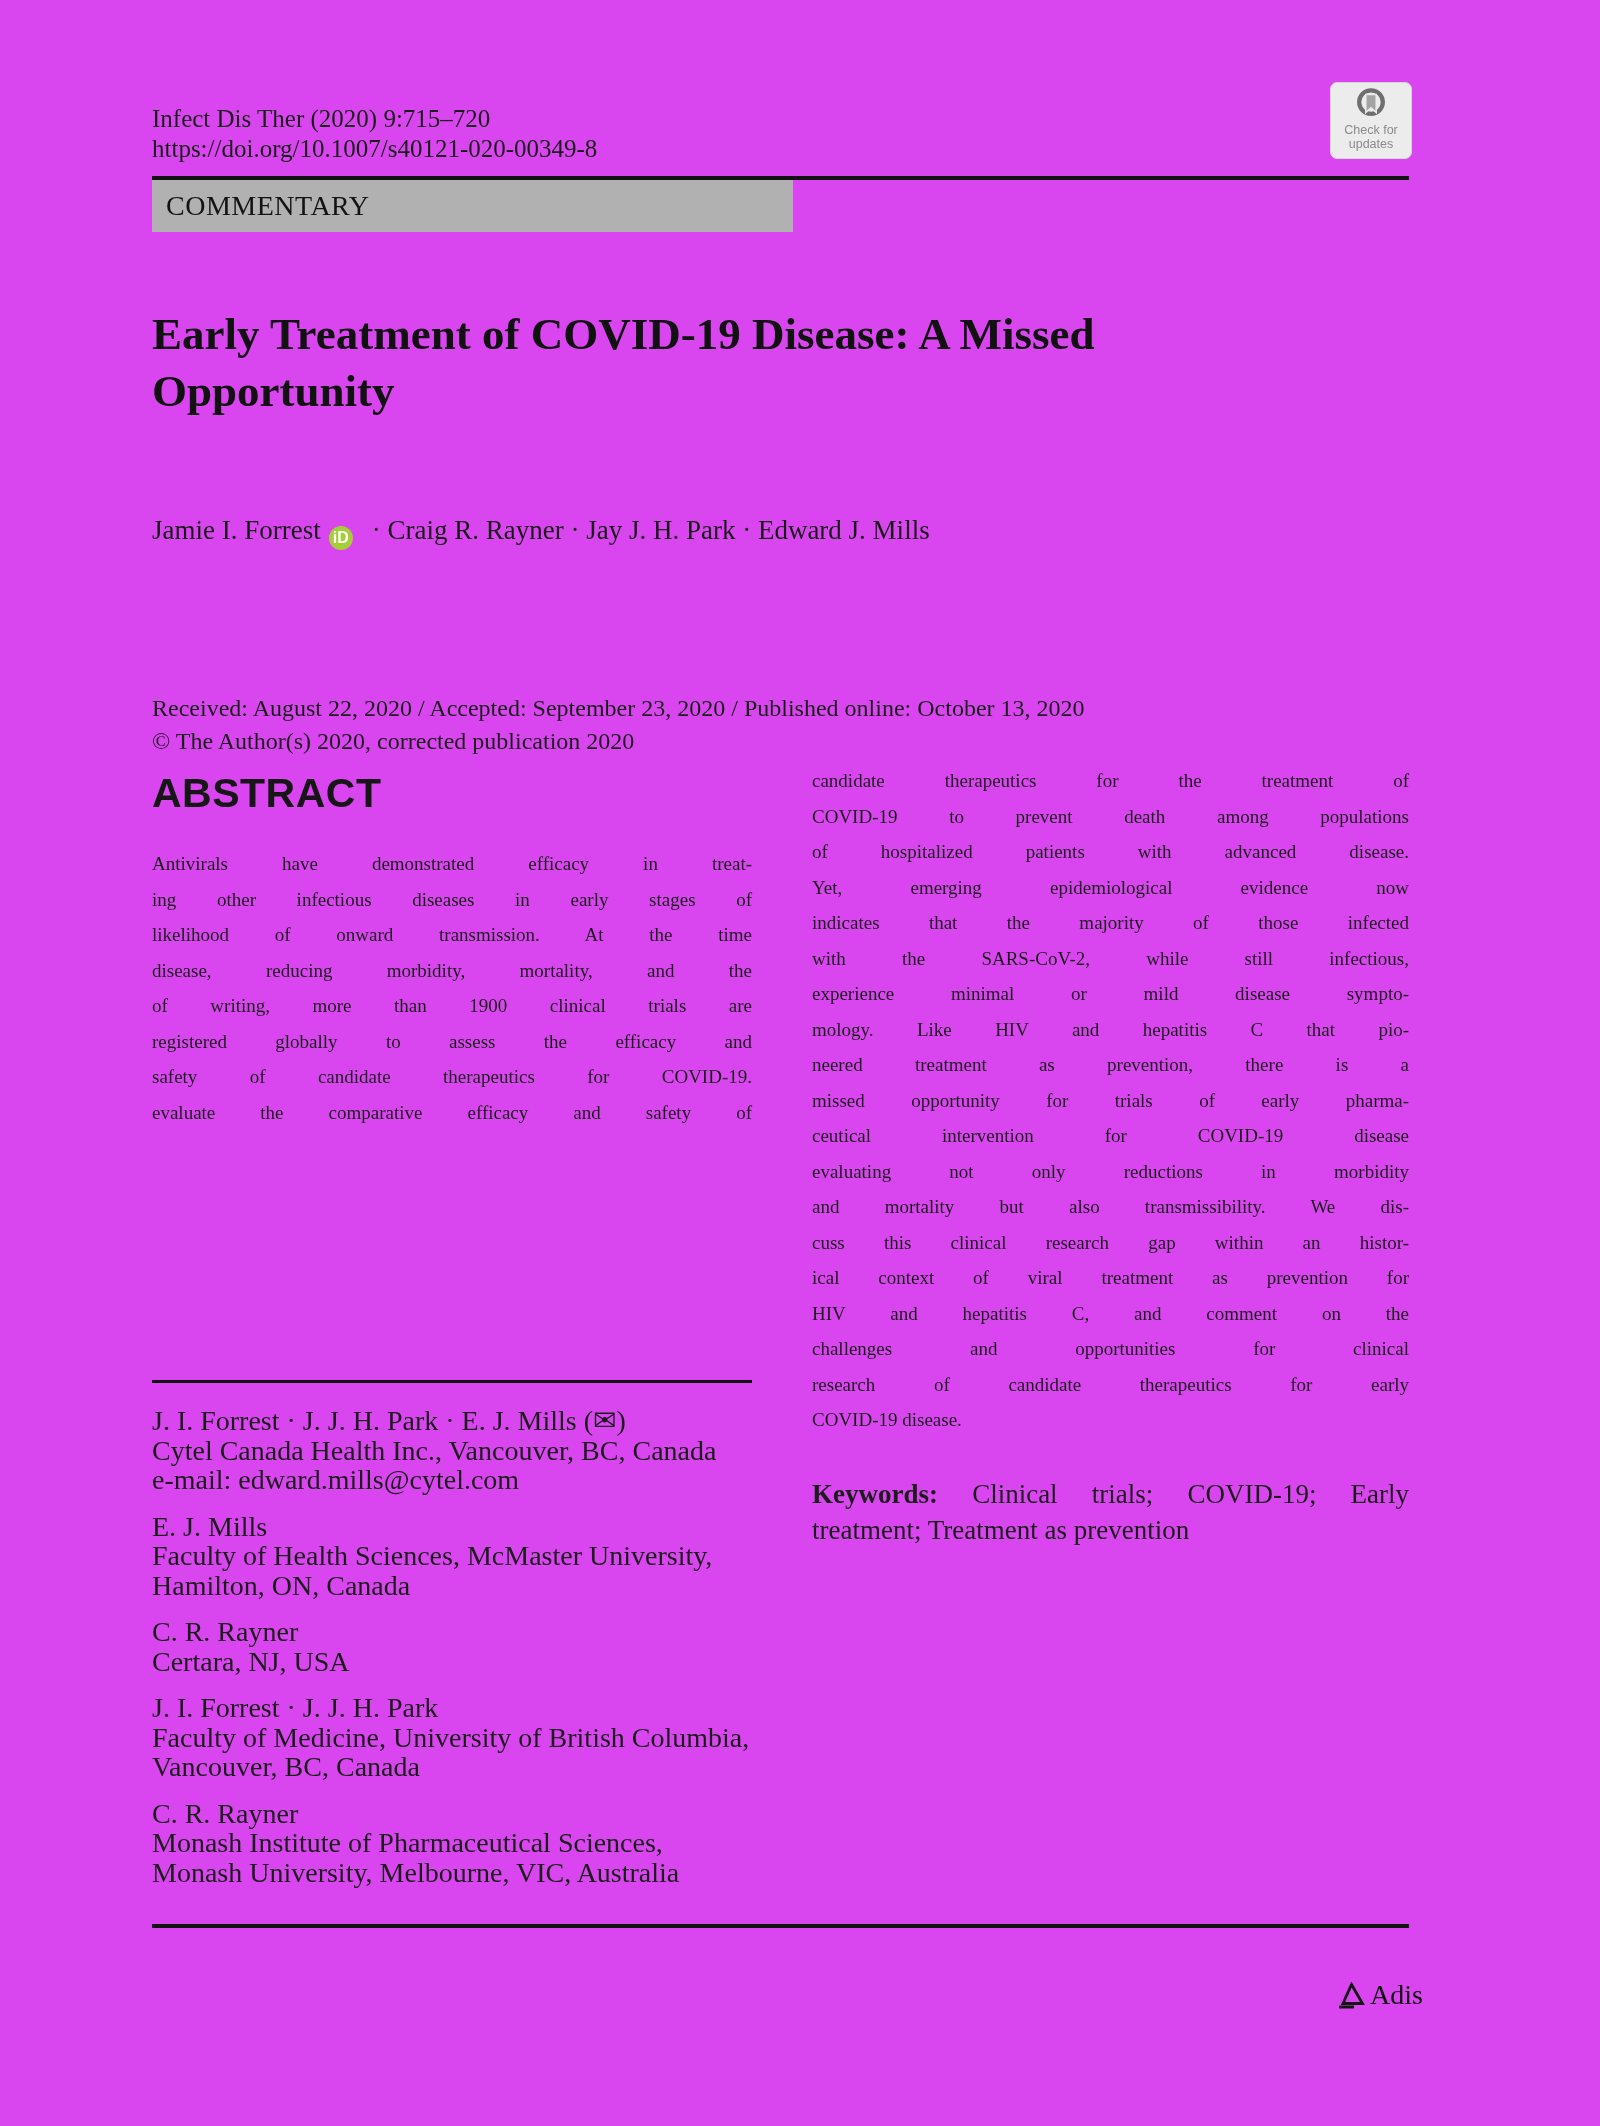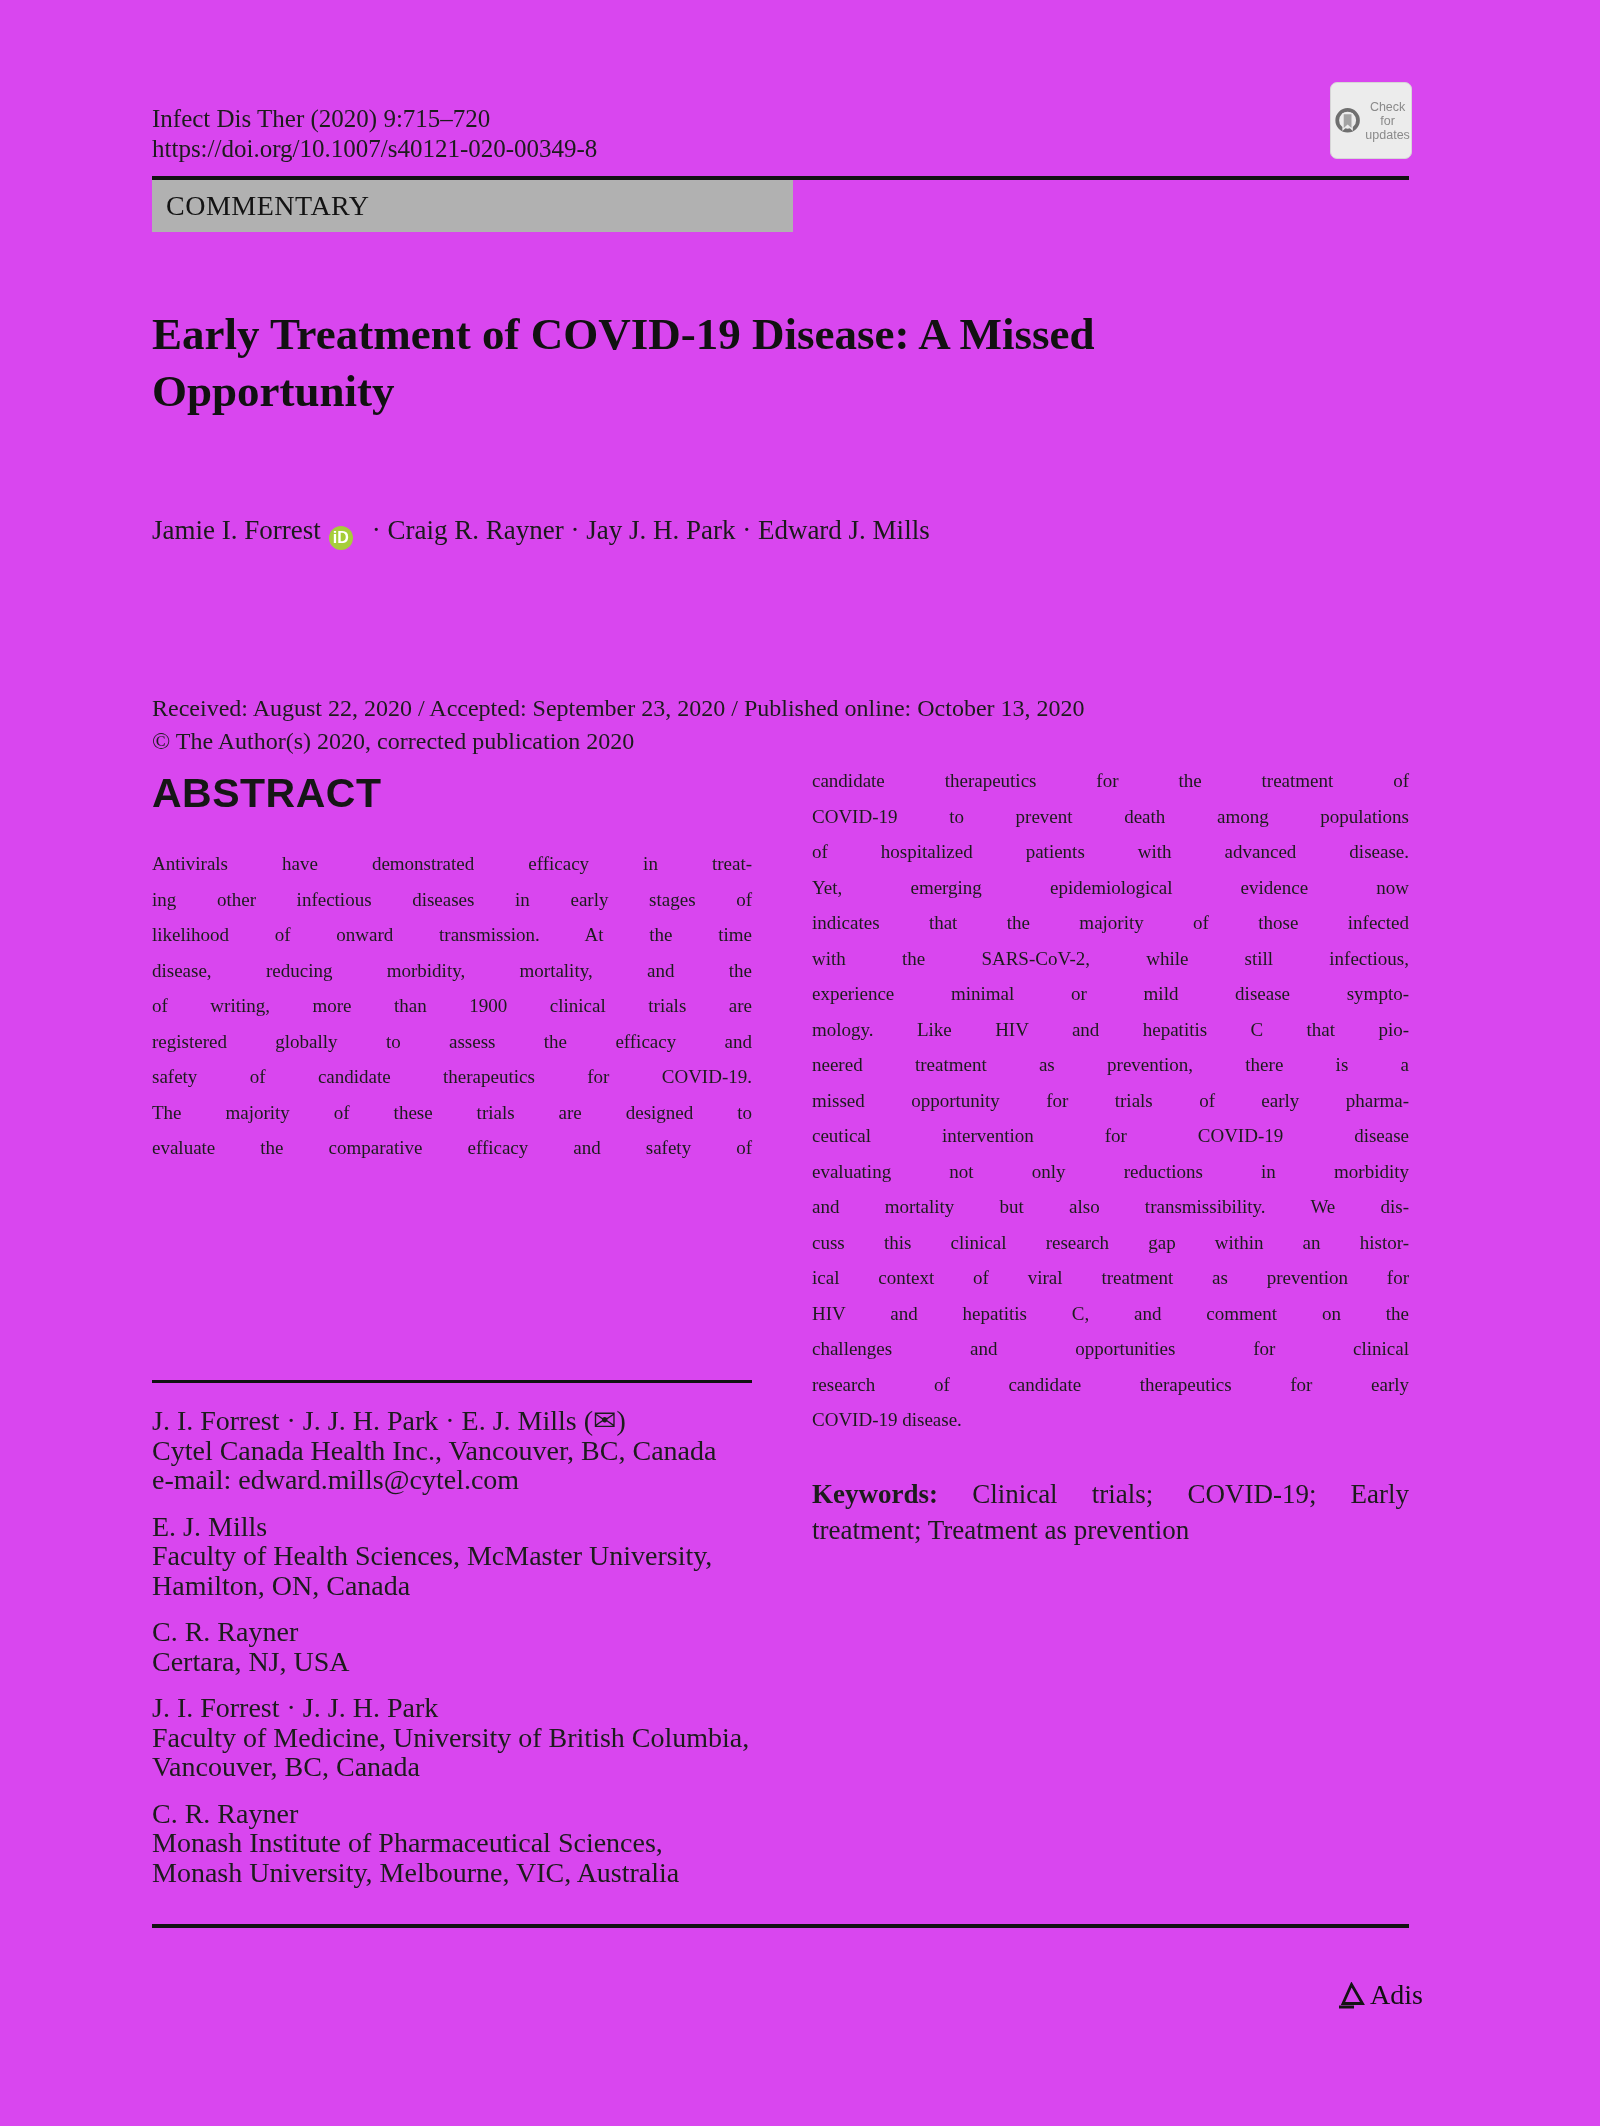--- a/index.html
+++ b/index.html
@@ -5,21 +5,21 @@
   html,body{margin:0;padding:0;background:#ffffff;}
   .page{position:relative;width:1600px;height:2126px;background:#d946ef;overflow:hidden;
         font-family:"Liberation Serif", "DejaVu Serif", serif;color:#1c1c1c;}
 
   
   .journal-info{position:absolute;left:152px;top:104px;font-size:25px;line-height:30px;}
   .journal-info .doi{display:block;}
 
   .update-badge{position:absolute;left:1330px;top:82px;width:80px;height:75px;
       background:#ececec;border:1px solid #d6d6d6;border-radius:7px;
-      display:flex;flex-direction:row;align-items:center;justify-content:flex-start;cursor:pointer;}
+      display:flex;flex-direction:column;align-items:center;justify-content:flex-start;cursor:pointer;}
   .update-badge svg{margin-top:3px;}
   .update-badge .badge-text{font-family:"Liberation Sans", sans-serif;font-size:12.5px;
       line-height:14px;color:#8a8a8a;text-align:center;margin-top:1px;}
 
   .header-divider{position:absolute;left:152px;top:176px;width:1257px;height:4px;background:#121212;}
   .commentary-bar{position:absolute;left:152px;top:180px;width:641px;height:52px;background:#b1b1b1;
       display:flex;align-items:center;}
   .commentary-bar span{margin-left:14px;font-size:28px;letter-spacing:0.5px;color:#131313;}
 
   
@@ -105,21 +105,20 @@
   <div class="abstract-heading">ABSTRACT</div>
 
   <div class="col col-left">
       <div class="jline">Antivirals have demonstrated efficacy in treat-</div>
       <div class="jline">ing other infectious diseases in early stages of</div>
       <div class="jline">likelihood of onward transmission. At the time</div>
       <div class="jline">disease, reducing morbidity, mortality, and the</div>
       <div class="jline">of writing, more than 1900 clinical trials are</div>
       <div class="jline">registered globally to assess the efficacy and</div>
       <div class="jline">safety of candidate therapeutics for COVID-19.</div>
-      <div class="jline">The majority of these trials are designed to</div>
       <div class="jline">evaluate the comparative efficacy and safety of</div>
     </div>
 
   <div class="col col-right">
       <div class="jline">candidate therapeutics for the treatment of</div>
       <div class="jline">COVID-19 to prevent death among populations</div>
       <div class="jline">of hospitalized patients with advanced disease.</div>
       <div class="jline">Yet, emerging epidemiological evidence now</div>
       <div class="jline">indicates that the majority of those infected</div>
       <div class="jline">with the SARS-CoV-2, while still infectious,</div>

